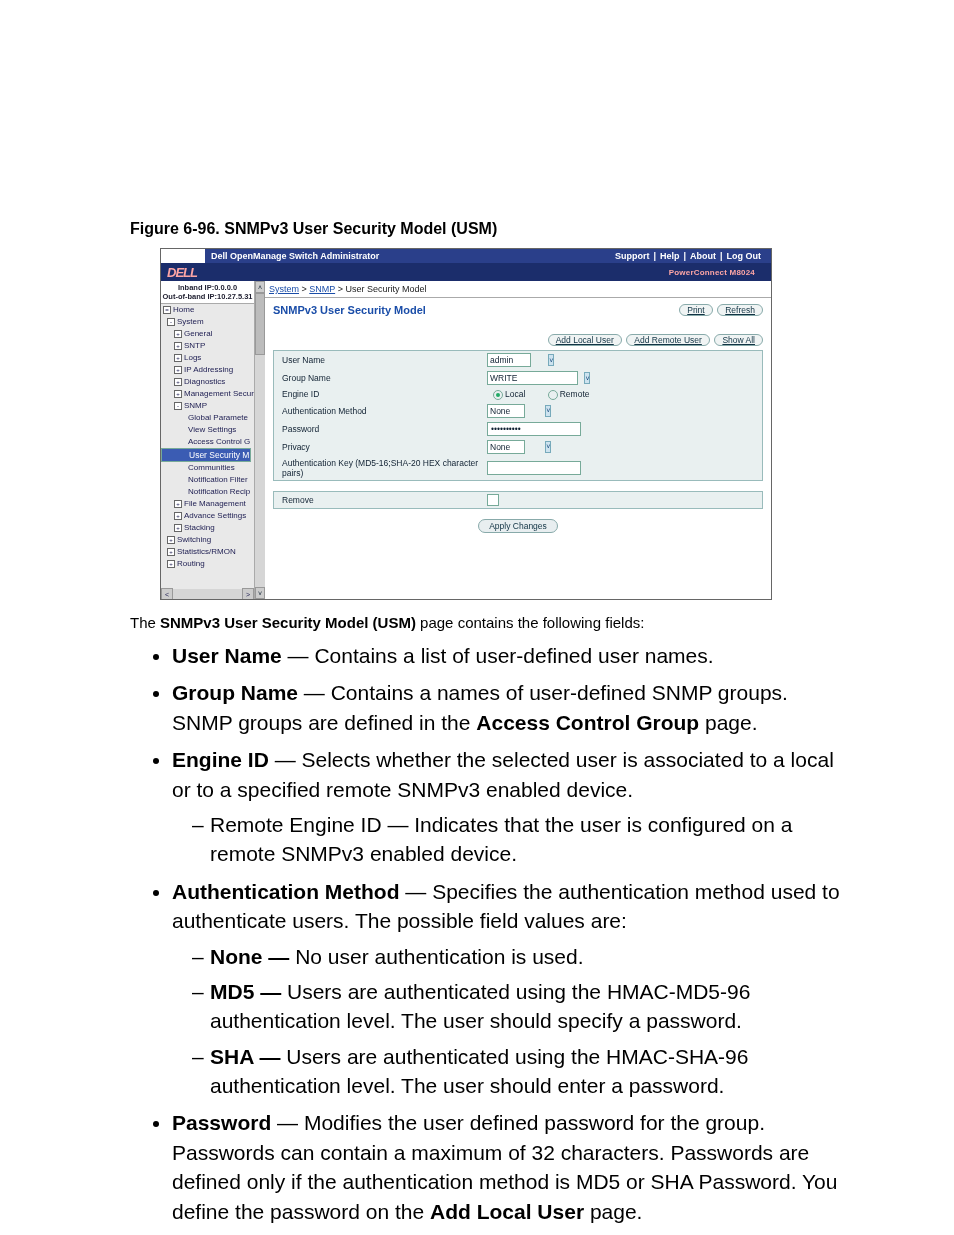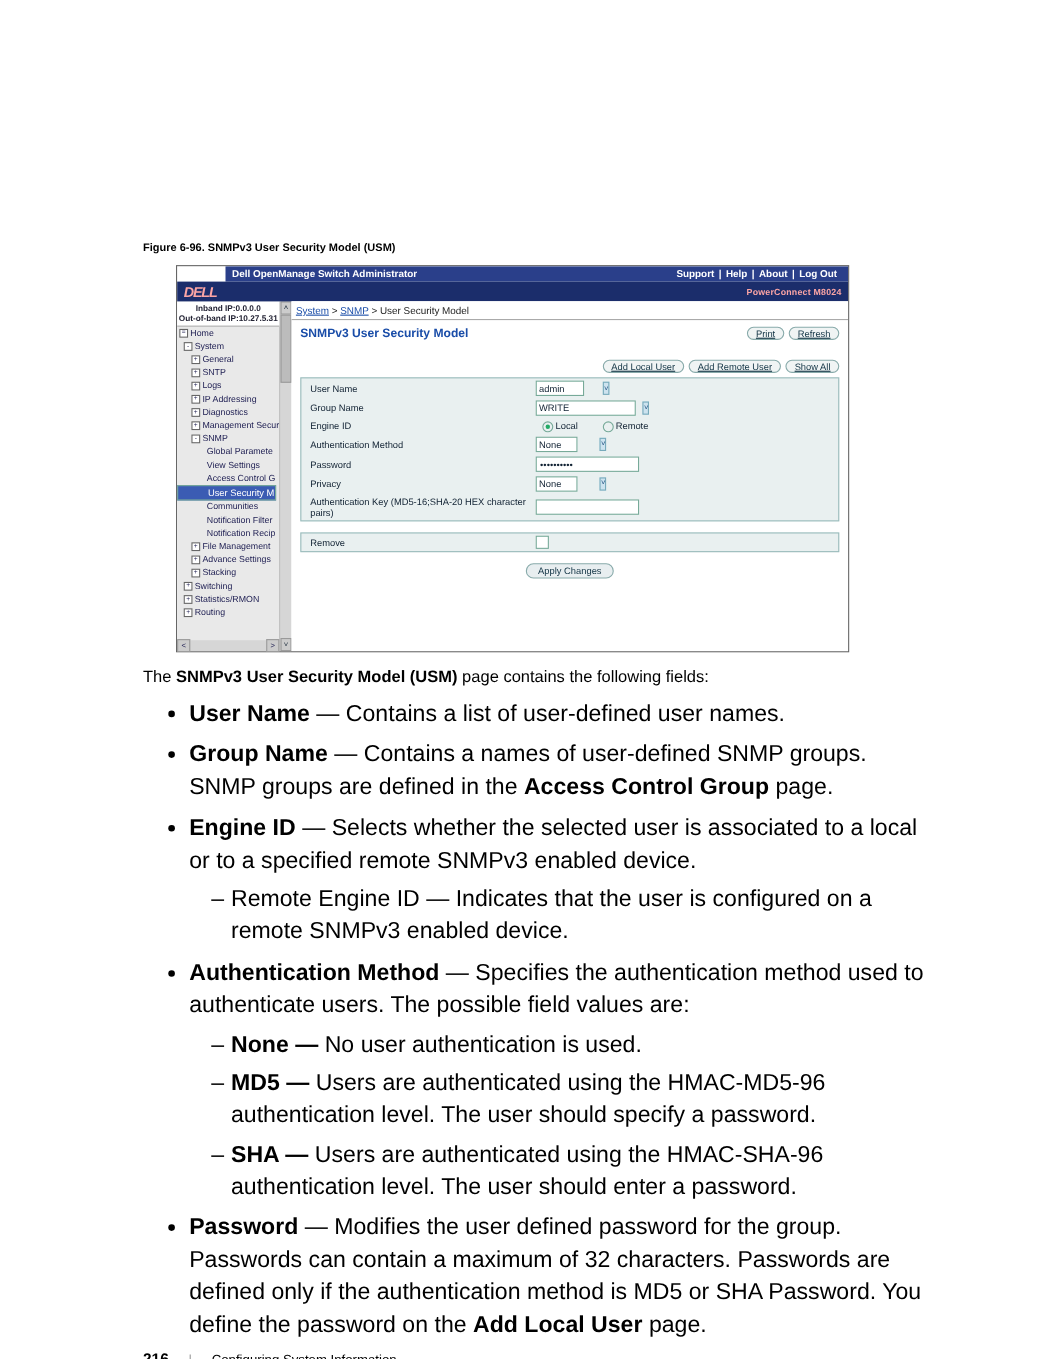--- a/index.html
+++ b/index.html
@@ -10,21 +10,21 @@
     color: #000;
   }
   .page {
     width: 954px;
     padding: 60px 110px 60px 130px;
     box-sizing: border-box;
     position: relative;
   }
   .figure-caption {
     font-weight: bold;
-    font-size: 10px;
+    font-size: 16px;
     margin: 160px 0 10px 0;
   }
   .screenshot {
     border: 1px solid #666;
     width: 610px;
     height: 350px;
     position: relative;
     font-size: 9px;
     color: #123;
     overflow: hidden;
@@ -53,21 +53,21 @@
     align-items: center;
     padding: 0 6px;
     font-weight: bold;
     font-size: 13px;
     letter-spacing: -1px;
     font-style: italic;
     position: relative;
   }
   .brand .model {
     position: absolute;
-    right: 6px;
+    right: 16px;
     font-size: 8px;
     font-weight: bold;
     letter-spacing: 0.2px;
     font-style: normal;
   }
   .bodywrap {
     display: flex;
     height: 318px;
   }
   .sidebar {

